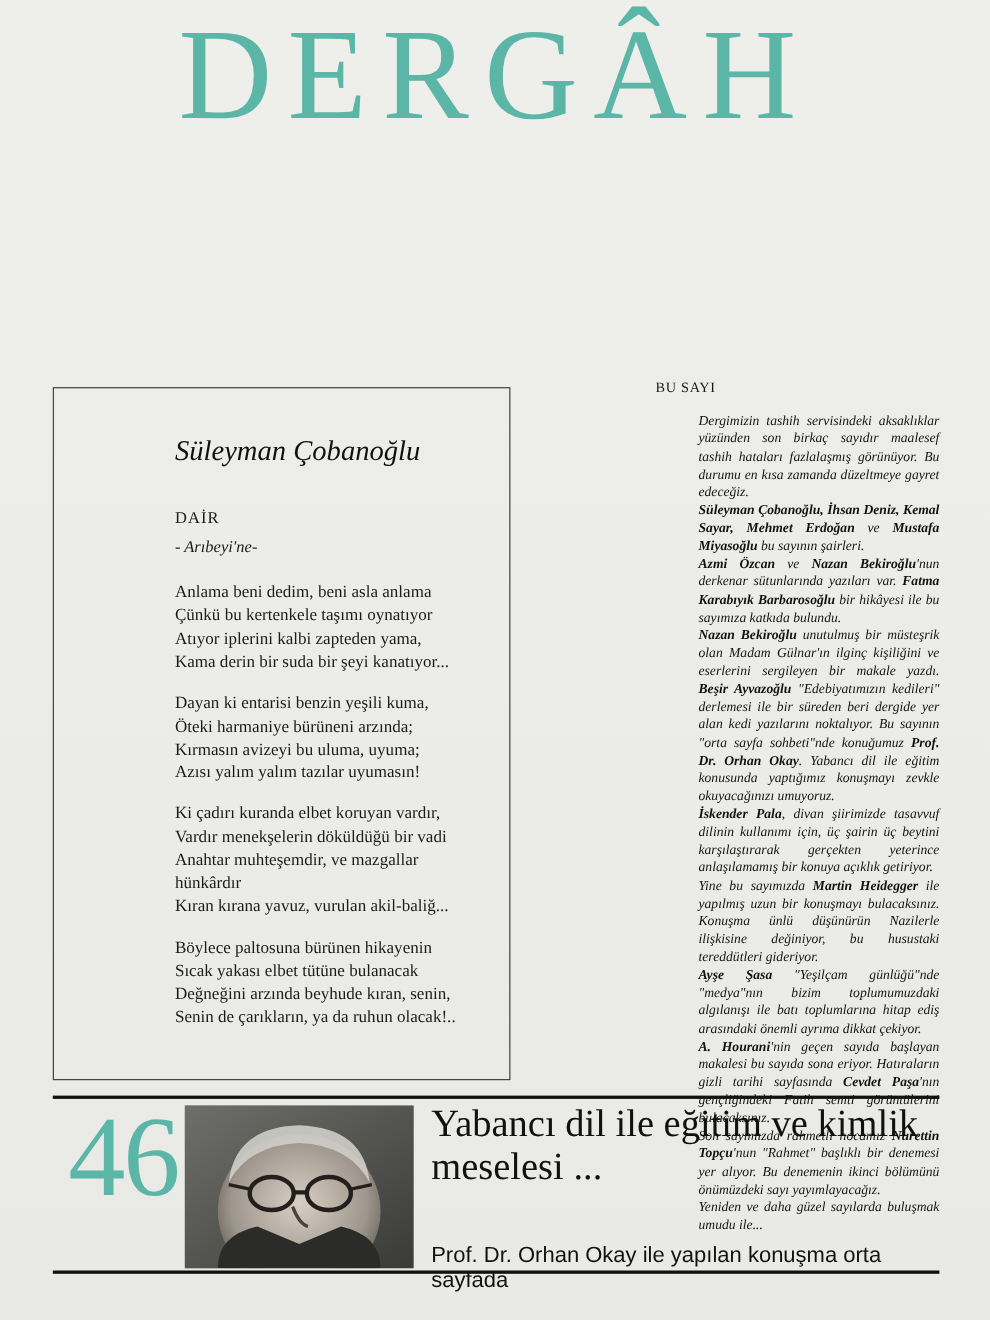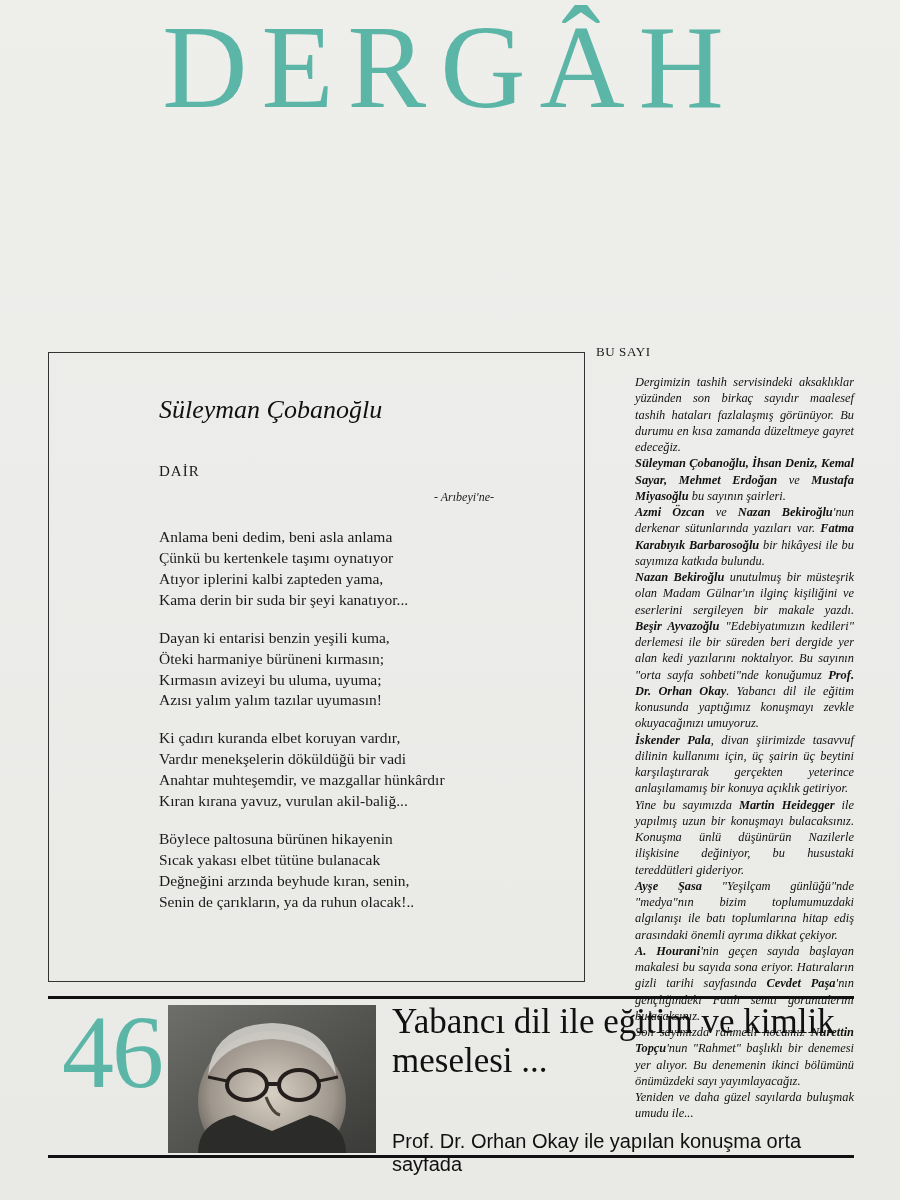--- a/index.html
+++ b/index.html
@@ -55,21 +55,21 @@
   .masthead-sub .wordgap {
     display: inline-block;
     width: 7px;
   }
 
   
   .poem-box {
     position: absolute;
     left: 48px;
     top: 352px;
-    width: 537px;
+    width: 416px;
     height: 630px;
     border: 1px solid #333;
     box-sizing: border-box;
     background: transparent;
   }
   .poem-inner {
     padding: 42px 30px 0 110px;
   }
   .poet-name {
     font-family: "Liberation Serif", serif;
@@ -80,22 +80,22 @@
   }
   .poem-title {
     font-family: "Liberation Serif", serif;
     font-size: 15px;
     letter-spacing: 1px;
     margin-bottom: 10px;
   }
   .poem-dedication {
     font-family: "Liberation Serif", serif;
     font-style: italic;
-    font-size: 12px;
-    text-align: right;
+    font-size: 15px;
+    text-align: left;
     margin: 0 60px 22px 0;
   }
   .stanza {
     font-family: Liberation Serif, serif;
     font-size: 15.5px;
     line-height: 1.35;
     margin-bottom: 17px;
     white-space: pre-line;
   }
 
@@ -204,21 +204,21 @@
     <div class="poem-inner">
       <div class="poet-name">Süleyman Çobanoğlu</div>
       <div class="poem-title">DAİR</div>
       <div class="poem-dedication">- Arıbeyi'ne-</div>
       <div id="poem-stanzas">
           <div class="stanza">Anlama beni dedim,  beni asla anlama
 Çünkü bu kertenkele taşımı oynatıyor
 Atıyor iplerini kalbi zapteden yama,
 Kama derin bir suda bir şeyi kanatıyor...</div>
           <div class="stanza">Dayan ki entarisi benzin yeşili kuma,
-Öteki harmaniye bürüneni kırmasın;
+Öteki harmaniye bürüneni arzında;
 Kırmasın avizeyi bu uluma, uyuma;
 Azısı yalım yalım tazılar uyumasın!</div>
           <div class="stanza">Ki çadırı kuranda elbet koruyan vardır,
 Vardır menekşelerin döküldüğü bir vadi
 Anahtar muhteşemdir, ve mazgallar hünkârdır
 Kıran kırana yavuz, vurulan akil-baliğ...</div>
           <div class="stanza">Böylece  paltosuna bürünen hikayenin
 Sıcak yakası elbet tütüne bulanacak
 Değneğini arzında beyhude kıran, senin,
 Senin de çarıkların, ya da ruhun olacak!..</div>

